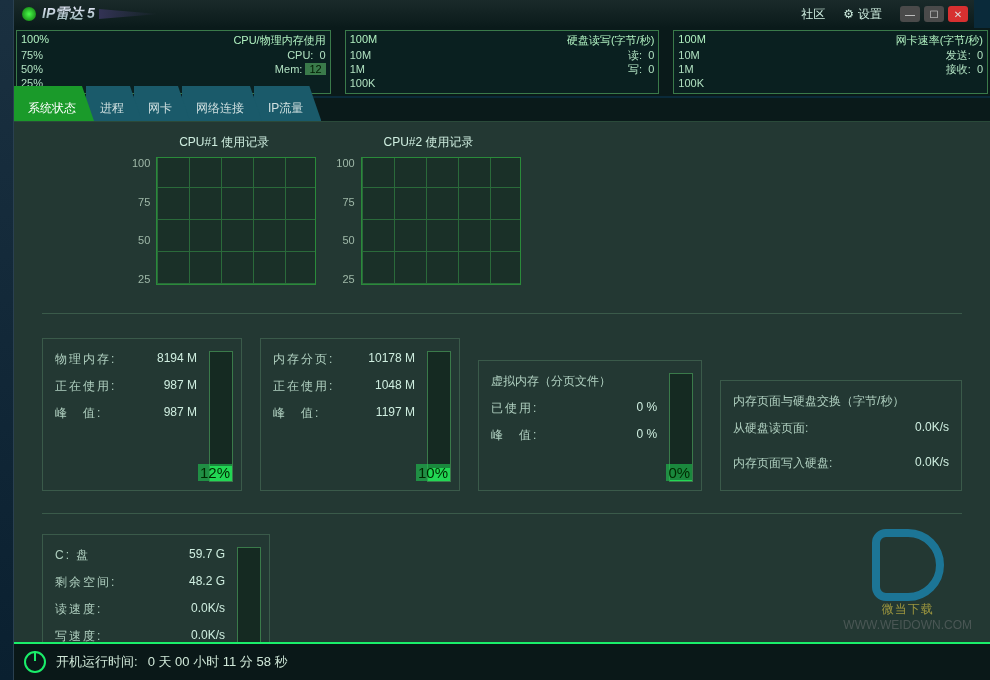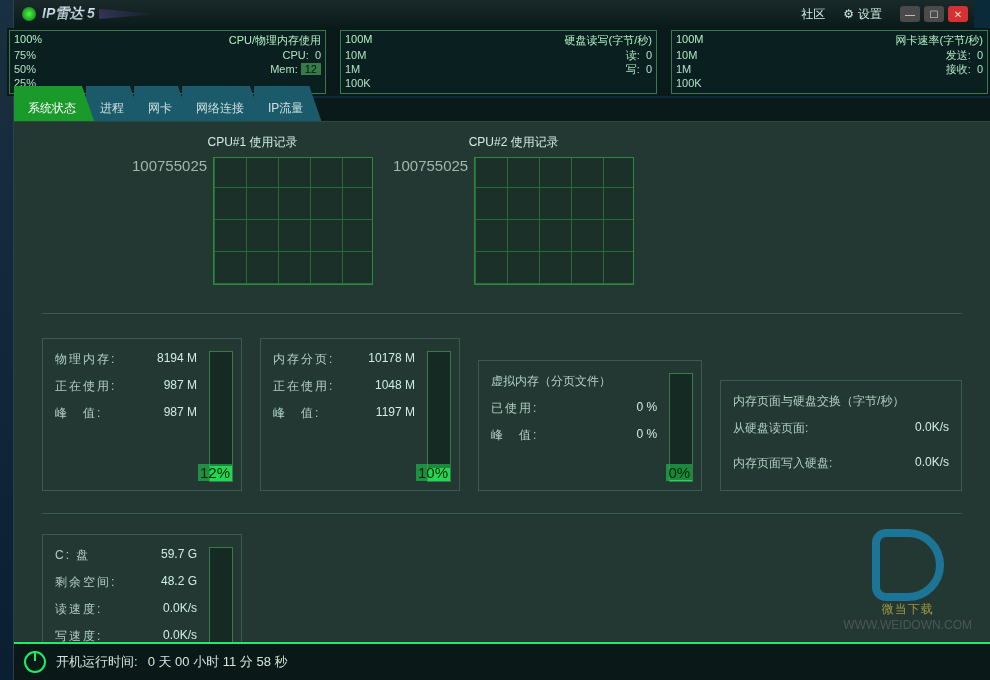--- a/index.html
+++ b/index.html
@@ -67,21 +67,21 @@
   display: flex;
   align-items: center; justify-content: center;
   font-size: 10px;
   color: #ddd;
   cursor: pointer;
 }
 .winbtn.close { background: #d73030; }
 
 .graphs-row {
   position: absolute;
-  left: 7px; right: 0; top: 28px;
+  left: 14px; right: 0; top: 28px;
   height: 68px;
   display: flex;
   gap: 14px;
   padding: 2px;
   background: #0a1a1a;
 }
 .graph-panel {
   flex: 1;
   border: 1px solid #3a7a4a;
   background: #0a2020;
@@ -156,25 +156,25 @@
   font-size: 12px;
   color: #cfeee0;
   margin-bottom: 6px;
 }
 .cpu-graph {
   display: flex;
   align-items: stretch;
 }
 .cpu-yaxis {
   display: flex;
-  flex-direction: row;
+  flex-direction: column;
   justify-content: space-between;
   text-align: right;
   padding-right: 6px;
-  font-size: 15px;
+  font-size: 11px;
   color: #9fb8a8;
   height: 128px;
 }
 .cpu-grid {
   width: 160px;
   height: 128px;
   border: 1px solid #2a8a3a;
   background:
     repeating-linear-gradient(0deg, #2a6a3a 0, #2a6a3a 1px, transparent 1px, transparent 32px),
     repeating-linear-gradient(90deg, #2a6a3a 0, #2a6a3a 1px, transparent 1px, transparent 32px),
@@ -466,21 +466,21 @@
         </div>
       <div style="height:8px"></div>
       <div class="pair">
           <span class="label" style="letter-spacing:0">内存页面写入硬盘:</span>
           <span>0.0K/s</span>
         </div>
     </div>
   </div>
 
   <div class="disk-section">
-    <div class="panel narrow has-bar" style="width:200px">
+    <div class="panel narrow has-bar" style="width:228px">
       <div class="pair">
           <span class="label">C: 盘</span>
           <span>59.7 G</span>
         </div>
       <div class="pair">
           <span class="label">剩余空间:</span>
           <span>48.2 G</span>
         </div>
       <div class="pair">
           <span class="label">读速度:</span>

